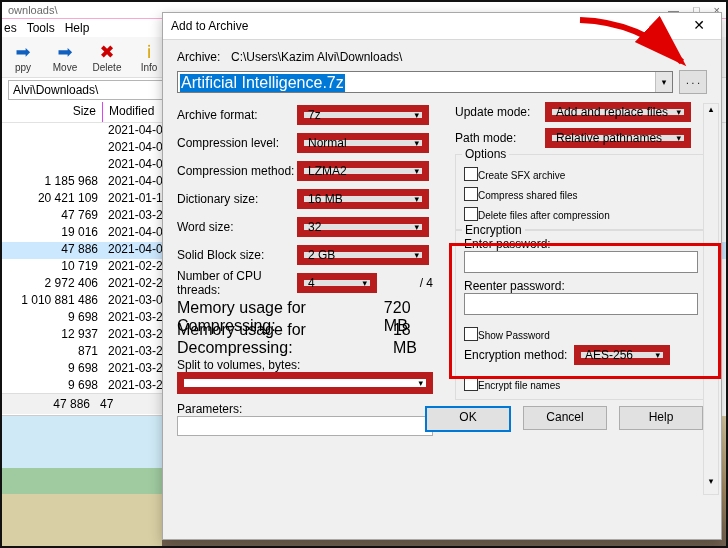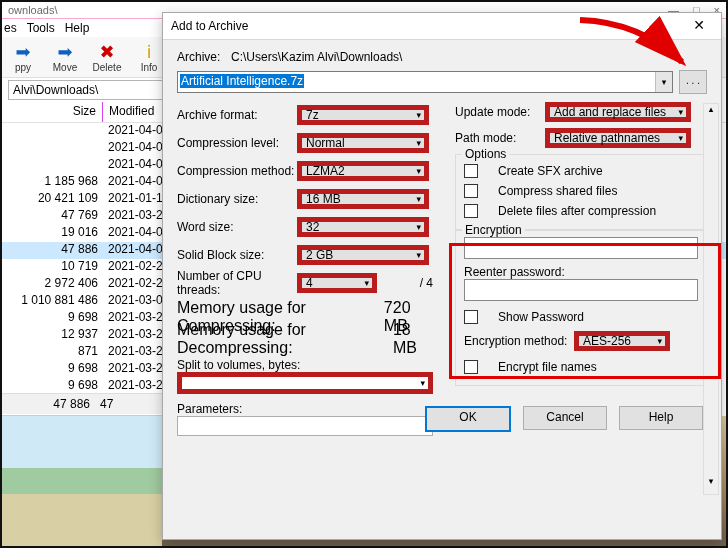--- a/index.html
+++ b/index.html
@@ -26,39 +26,39 @@
 .bgimg2{position:absolute;left:160px;right:0;bottom:0;height:130px;background:linear-gradient(#d8c9a0 0%,#a08862 60%,#706050 100%)}
 
 .dlg{position:absolute;left:160px;top:10px;width:558px;height:526px;background:#f0f0f0;border:1px solid #a8a8a8;box-shadow:0 4px 12px rgba(0,0,0,.25)}
 .dlg-title{height:26px;background:#fff;border-bottom:1px solid #d8d8d8;display:flex;align-items:center;padding:0 8px;justify-content:space-between;font-size:12px}
 .dlg-close{width:28px;height:20px;text-align:center;line-height:18px;font-size:14px}
 .dlg-body{padding:10px 14px 6px 14px;position:relative}
 .row{display:flex;align-items:center;margin-bottom:6px}
 .lbl{font-size:12px}
 .archive-path{font-size:12px;margin-left:4px}
 .archive-input{flex:1;height:20px;border:1px solid #7a7a7a;background:#fff;position:relative}
-.archive-input .sel-text{position:absolute;left:2px;top:2px;font-size:12px;background:#0078d7;color:#fff;padding:0 1px}
+.archive-input .sel-text{position:absolute;left:2px;top:2px;font-size:16px;background:#0078d7;color:#fff;padding:0 1px}
 .archive-input .dd{position:absolute;right:0;top:0;width:16px;height:20px;border-left:1px solid #c0c0c0;background:#e5e5e5;text-align:center;line-height:20px;font-size:9px}
 .browse-btn{width:26px;height:22px;margin-left:6px;border:1px solid #adadad;background:#e1e1e1;text-align:center;line-height:20px;font-size:10px}
 .cols{display:flex;gap:22px;margin-top:8px}
 .colL{width:256px}
 .colR{flex:1}
 .field{display:flex;align-items:center;height:26px;margin-bottom:2px}
 .field .fl{width:120px;font-size:12px}
-.select{height:20px;border:5px solid #b91c1c;background:#e1e1e1;display:flex;align-items:center;padding:0 4px;font-size:12px;position:relative;box-sizing:border-box}
+.select{height:20px;border:7px solid #b91c1c;background:#e1e1e1;display:flex;align-items:center;padding:0 4px;font-size:12px;position:relative;box-sizing:border-box}
 .select .ar{position:absolute;right:3px;font-size:9px}
 .selL{width:132px}
 .pair{display:flex;justify-content:space-between;align-items:center;height:22px;font-size:16px}
 .input-line{width:100%;height:20px;border:1px solid #adadad;background:#fff;box-sizing:border-box}
 .colR .rrow{display:flex;align-items:center;margin-bottom:6px}
 .colR .rl{width:90px;font-size:12px}
 .selR{width:146px}
 .grp{border:1px solid #dcdcdc;padding:6px 8px 8px 8px;position:relative}
 .grp .gl{position:absolute;top:-8px;left:6px;background:#f0f0f0;padding:0 3px;font-size:12px}
-.chk{display:flex;align-items:center;gap:20px;height:20px;font-size:12px}
+.chk{display:flex;align-items:flex-end;gap:0;height:20px;font-size:10px}
 .chk .box{width:12px;height:12px;border:1px solid #333;background:#fff}
 .pw-input{width:100%;height:22px;border:1px solid #888;background:#fff;box-sizing:border-box}
 .enc-highlight{position:absolute;border:3px solid #e00000;pointer-events:none}
 .dlg-btns{position:absolute;bottom:10px;right:18px;display:flex;gap:12px}
 .btn{width:82px;height:22px;border:1px solid #adadad;background:#e1e1e1;text-align:center;line-height:20px;font-size:12px}
 .btn.primary{border:2px solid #0078d7;line-height:18px}
 .arrow-annot{position:absolute;pointer-events:none}
 </style>
 </head>
 <body>
@@ -289,20 +289,21 @@
                 <span>Compress shared files</span>
               </label>
           <label class="chk">
                 <span class="box"></span>
                 <span>Delete files after compression</span>
               </label>
         </div>
 
         <div class="grp" style="">
           <span class="gl">Encryption</span>
+          <div class="lbl">Enter password:</div>
           <div class="pw-input"></div>
           <div style="height:6px"></div>
           <div class="lbl">Reenter password:</div>
           <div class="pw-input"></div>
           <div style="height:6px"></div>
           <label class="chk">
                 <span class="box"></span>
                 <span>Show Password</span>
               </label>
           <div class="rrow" style="margin-top:4px">

